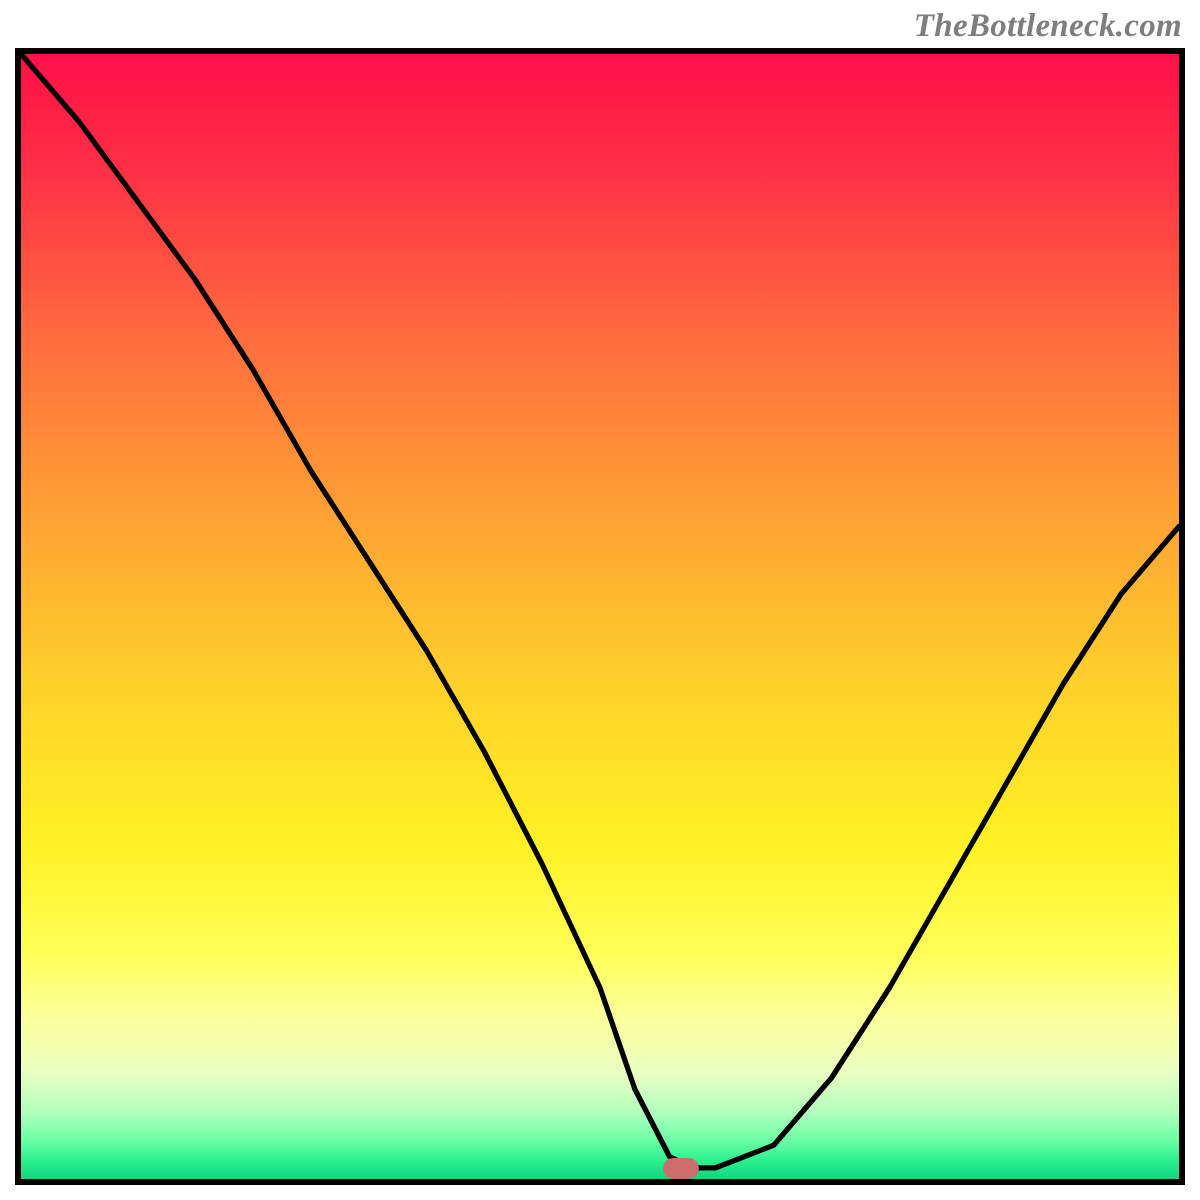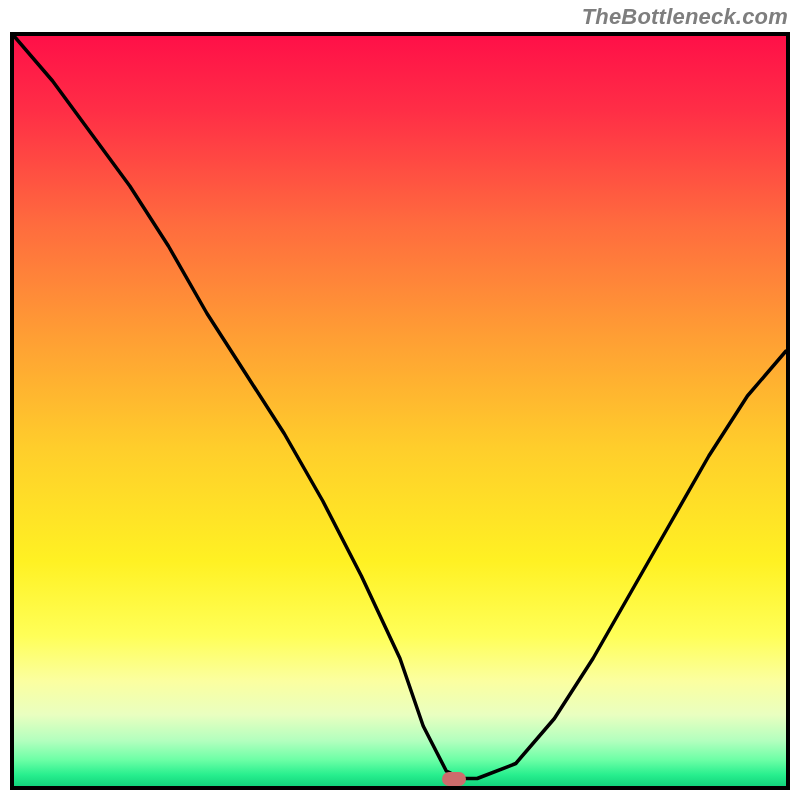--- a/index.html
+++ b/index.html
@@ -9,20 +9,21 @@
     height: 800px;
     overflow: hidden;
     font-family: Arial, Helvetica, sans-serif;
     background: #ffffff;
   }
   .frame {
     position: relative;
     width: 800px;
     height: 628px;
     box-sizing: border-box;
+    font-family: Liberation Serif, serif;
   }
   .watermark {
     position: absolute;
     top: 4px;
     right: 12px;
     font-size: 22px;
     font-weight: bold;
     font-style: italic;
     color: #7e7e7e;
     z-index: 30;

